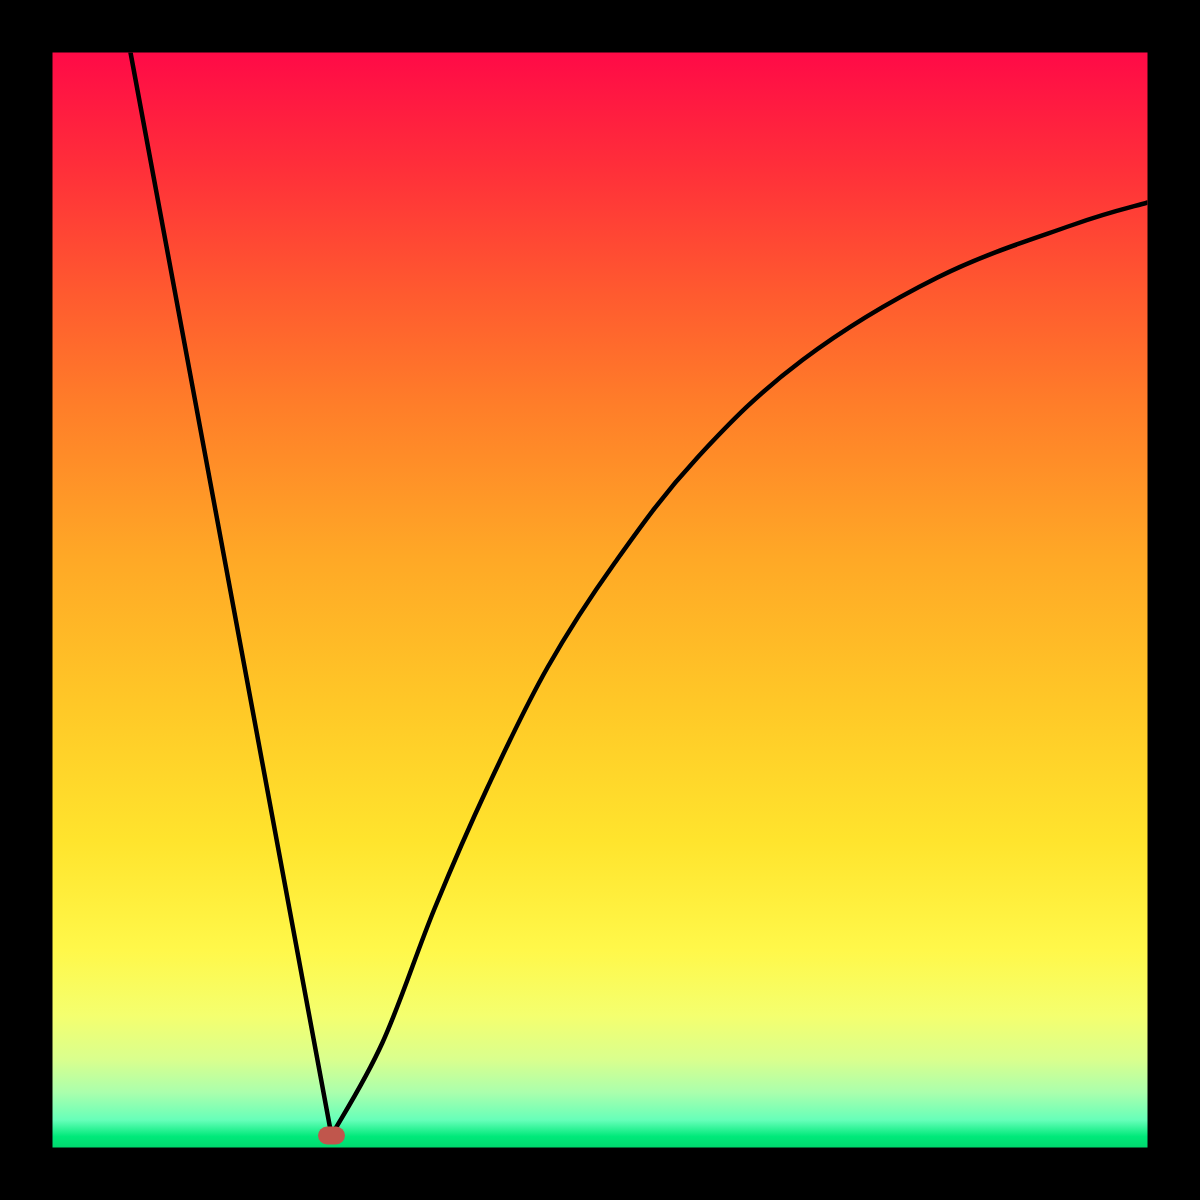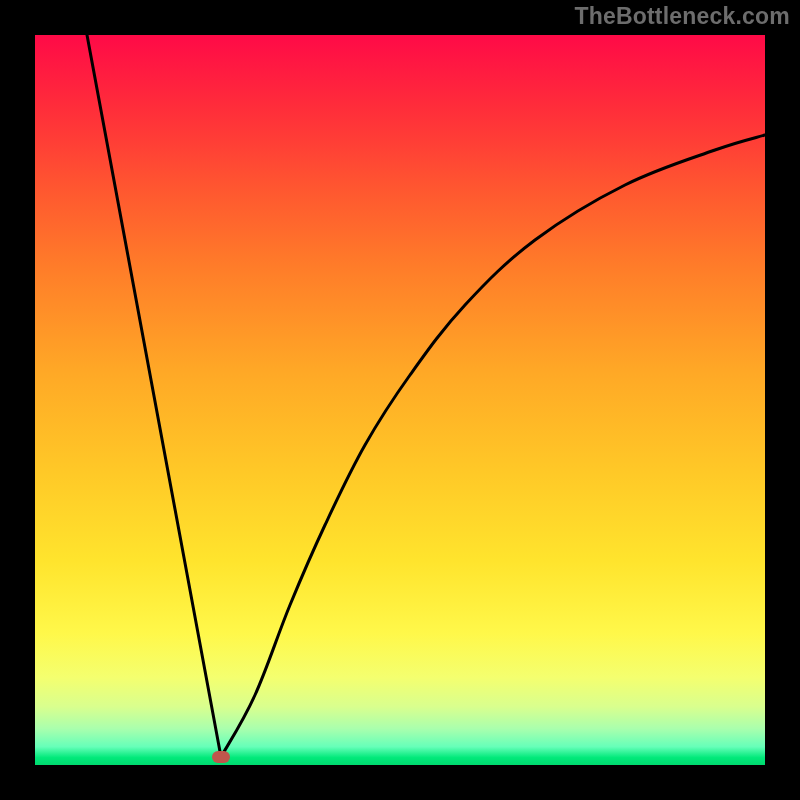--- a/index.html
+++ b/index.html
@@ -72,14 +72,13 @@
 </head>
 <body>
 
 <div class="frame">
   <div class="plot-area">
     <svg class="curve" viewBox="0 0 730 730" preserveAspectRatio="none">
       <path id="curve-path" fill="none" stroke="#000000" stroke-width="3" stroke-linecap="round" stroke-linejoin="round" d="M 52 0 L 186 722 C 192.12 710.84, 207.58 687.36, 220 660 C 232.42 632.64, 242.4 600.6, 255 570 C 267.6 539.4, 276.5 518.8, 290 490 C 303.5 461.2, 314.7 437, 330 410 C 345.3 383, 357 365.2, 375 340 C 393 314.8, 407.5 294.3, 430 270 C 452.5 245.7, 471.2 226.6, 500 205 C 528.8 183.4, 557.6 166.2, 590 150 C 622.4 133.8, 654.8 124, 680 115 C 705.2 106, 721 102.7, 730 100"></path>
     </svg>
     <div class="marker" id="marker" style="left: 186px; top: 722px; background: rgb(192, 86, 76);"></div>
   </div>
-  <div class="watermark">TheBottleneck.com</div>
 </div>
 
 </body></html>

